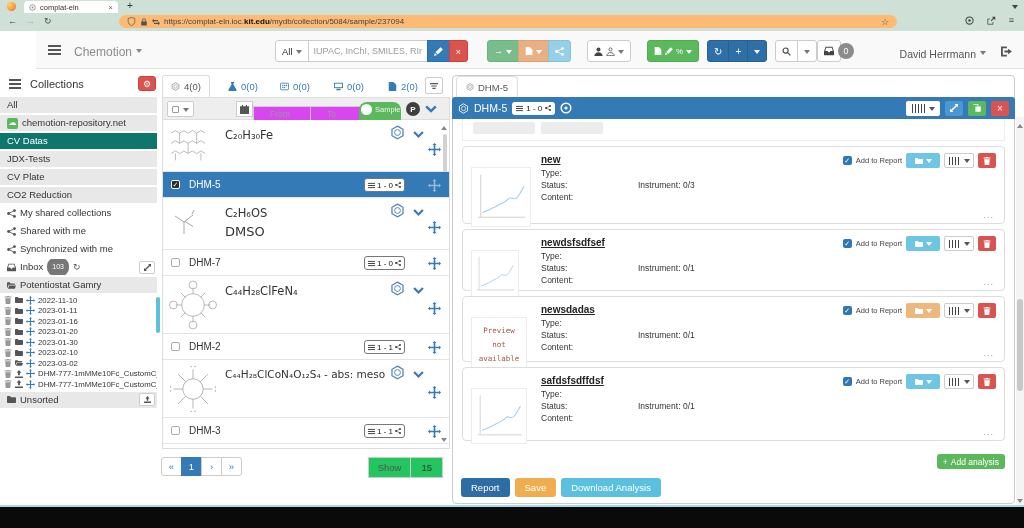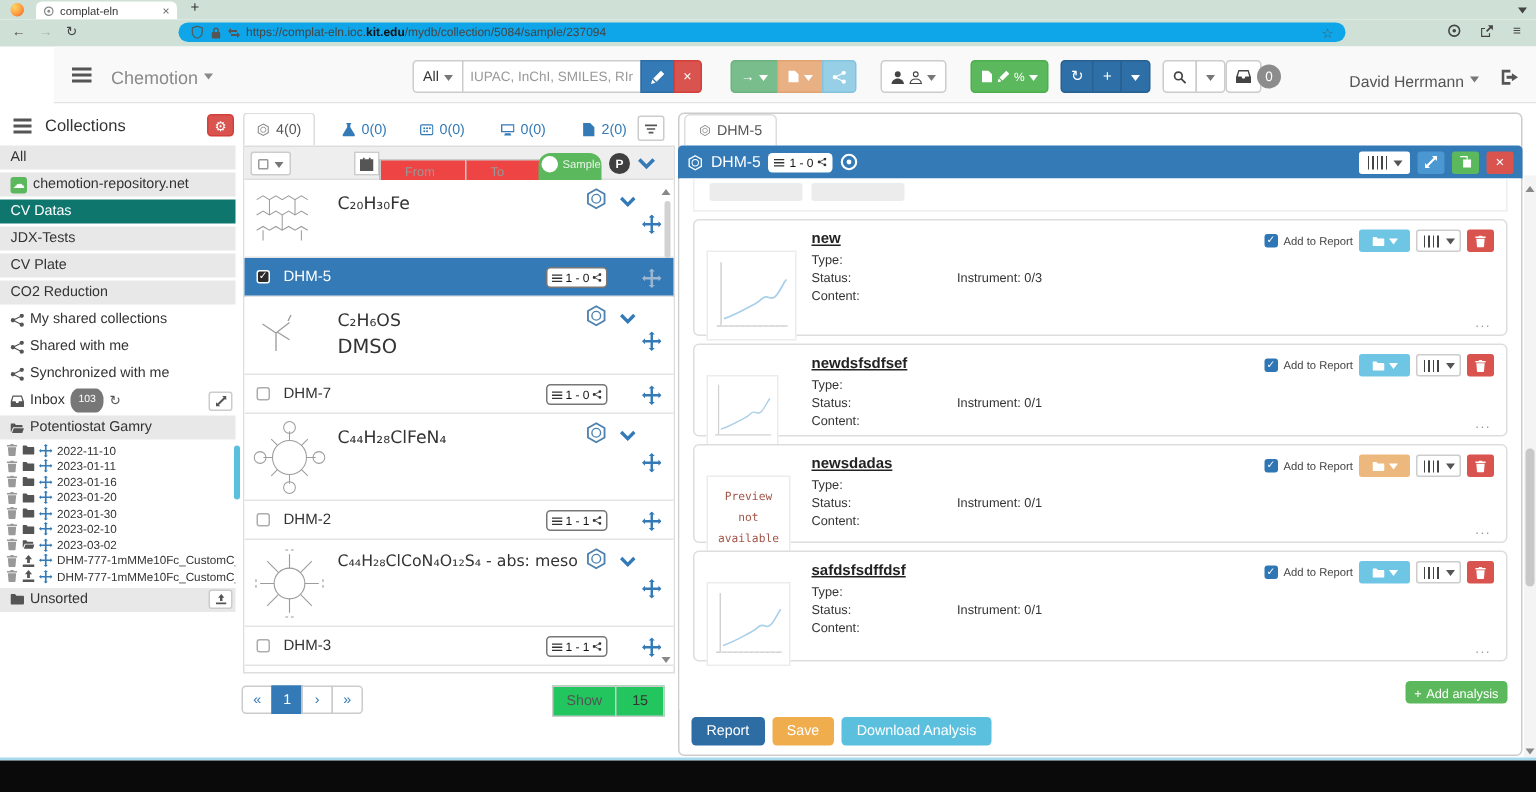--- a/index.html
+++ b/index.html
@@ -23,21 +23,21 @@
          background:radial-gradient(circle at 30% 30%, #ffd567, #ff9a3c 55%, #e3562a); }
   .btab { position:absolute; left:24px; top:1px; width:94px; height:12px; background:#fff; border-radius:4px 4px 0 0;
           display:flex; align-items:center; gap:4px; padding:0 5px; font-size:7.5px; color:#333; }
   .btab .fav { color:#888; font-size:7px; }
   .btab .x { margin-left:auto; color:#666; font-size:8px; }
   .newtab { position:absolute; left:127px; top:0px; color:#333; font-size:10px; }
   .tabchev { position:absolute; right:6px; top:1px; color:#444; font-size:8px; }
 
   .urlbar { position:absolute; left:0; top:13px; right:0; height:18px; background:#cfe1d6; }
   .navarr { position:absolute; top:3px; font-size:9px; color:#444; }
-  .urlfield { position:absolute; left:119px; top:2px; width:778px; height:13px; background:#0ea5e9; border-radius:7px;
+  .urlfield { position:absolute; left:119px; top:2px; width:778px; height:13px; background:#fdba74; border-radius:7px;
               display:flex; align-items:center; gap:4px; padding:0 8px; font-size:8px; color:#444; }
   .urlfield .dom { font-weight:bold; color:#111; }
   .urltext { white-space:nowrap; overflow:hidden; }
   .urlstar { margin-left:auto; color:#555; font-size:9px; }
   .uricons { position:absolute; right:10px; top:2px; display:flex; gap:13px; color:#444; font-size:9px; }
 
   
   .appnav { position:absolute; left:0; top:31px; right:0; height:38px; background:#f9f9f9; border-bottom:1px solid #e3e3e3;margin-left:36px; }
   .hamb { position:absolute; left:12px; top:14px; width:13px; color:#555; }
   .hamb i { display:block; height:2px; background:#555; margin-bottom:2px; }
@@ -97,21 +97,21 @@
   .ltab.active { background:#fff; border:1px solid #ddd; border-bottom:none; border-radius:3px 3px 0 0; color:#555; }
   .ltab-btn { position:absolute; right:7px; top:2px; width:18px; height:17px; border:1px solid #ccc; border-radius:2px;
               background:#fff; color:#555; font-size:8px; display:flex; align-items:center; justify-content:center; }
   .lbox { position:absolute; top:22px; left:0; right:0; height:352px; border:1px solid #ddd; background:#fff; }
   .lfilter { position:relative; height:22px; background:#eee; border-bottom:1px solid #ddd; }
   .fsplit { position:absolute; left:4px; top:3px; width:27px; height:16px; background:#fff; border:1px solid #ccc;
             border-radius:2px; display:flex; align-items:center; justify-content:space-evenly; color:#777; }
   .fsplit .box { width:7px; height:7px; border:1px solid #999; border-radius:1px; background:#fff; }
   .fcal { position:absolute; left:73px; top:3px; width:17px; height:16px; background:#fff; border:1px solid #ccc;
           color:#555; font-size:9px; display:flex; align-items:center; justify-content:center; }
-  .fin { position:absolute; top:8px; height:16px; border:1px solid #ccc; background:#ef4444; font-size:8.5px; padding:0 16px;
+  .fin { position:absolute; top:8px; height:16px; border:1px solid #ccc; background:#d946ef; font-size:8.5px; padding:0 16px;
          font-family:"Liberation Sans",sans-serif; }
   .fin::placeholder { color:#999; }
   .switch { position:absolute; left:196px; top:4px; width:42px; height:27px; background:#5cb85c; border-radius:8px; }
   .switch .knob { position:absolute; left:2px; top:2px; width:11px; height:11px; border-radius:50%; background:#fff; }
   .switch .slab { position:absolute; left:16px; top:3px; font-size:7.5px; color:#eaf6ec; }
   .pbtn { position:absolute; left:243px; top:4px; width:14px; height:14px; border-radius:50%; background:#3f3f3f;
           color:#fff; font-size:8px; font-weight:bold; display:flex; align-items:center; justify-content:center; }
   .fchev { position:absolute; left:262px; top:5px; color:#337ab7; font-size:12px; }
   .mrow { position:relative; border-bottom:1px solid #e4e4e4; background:#fff; }
   .mstruct { position:absolute; left:3px; top:2px; }

